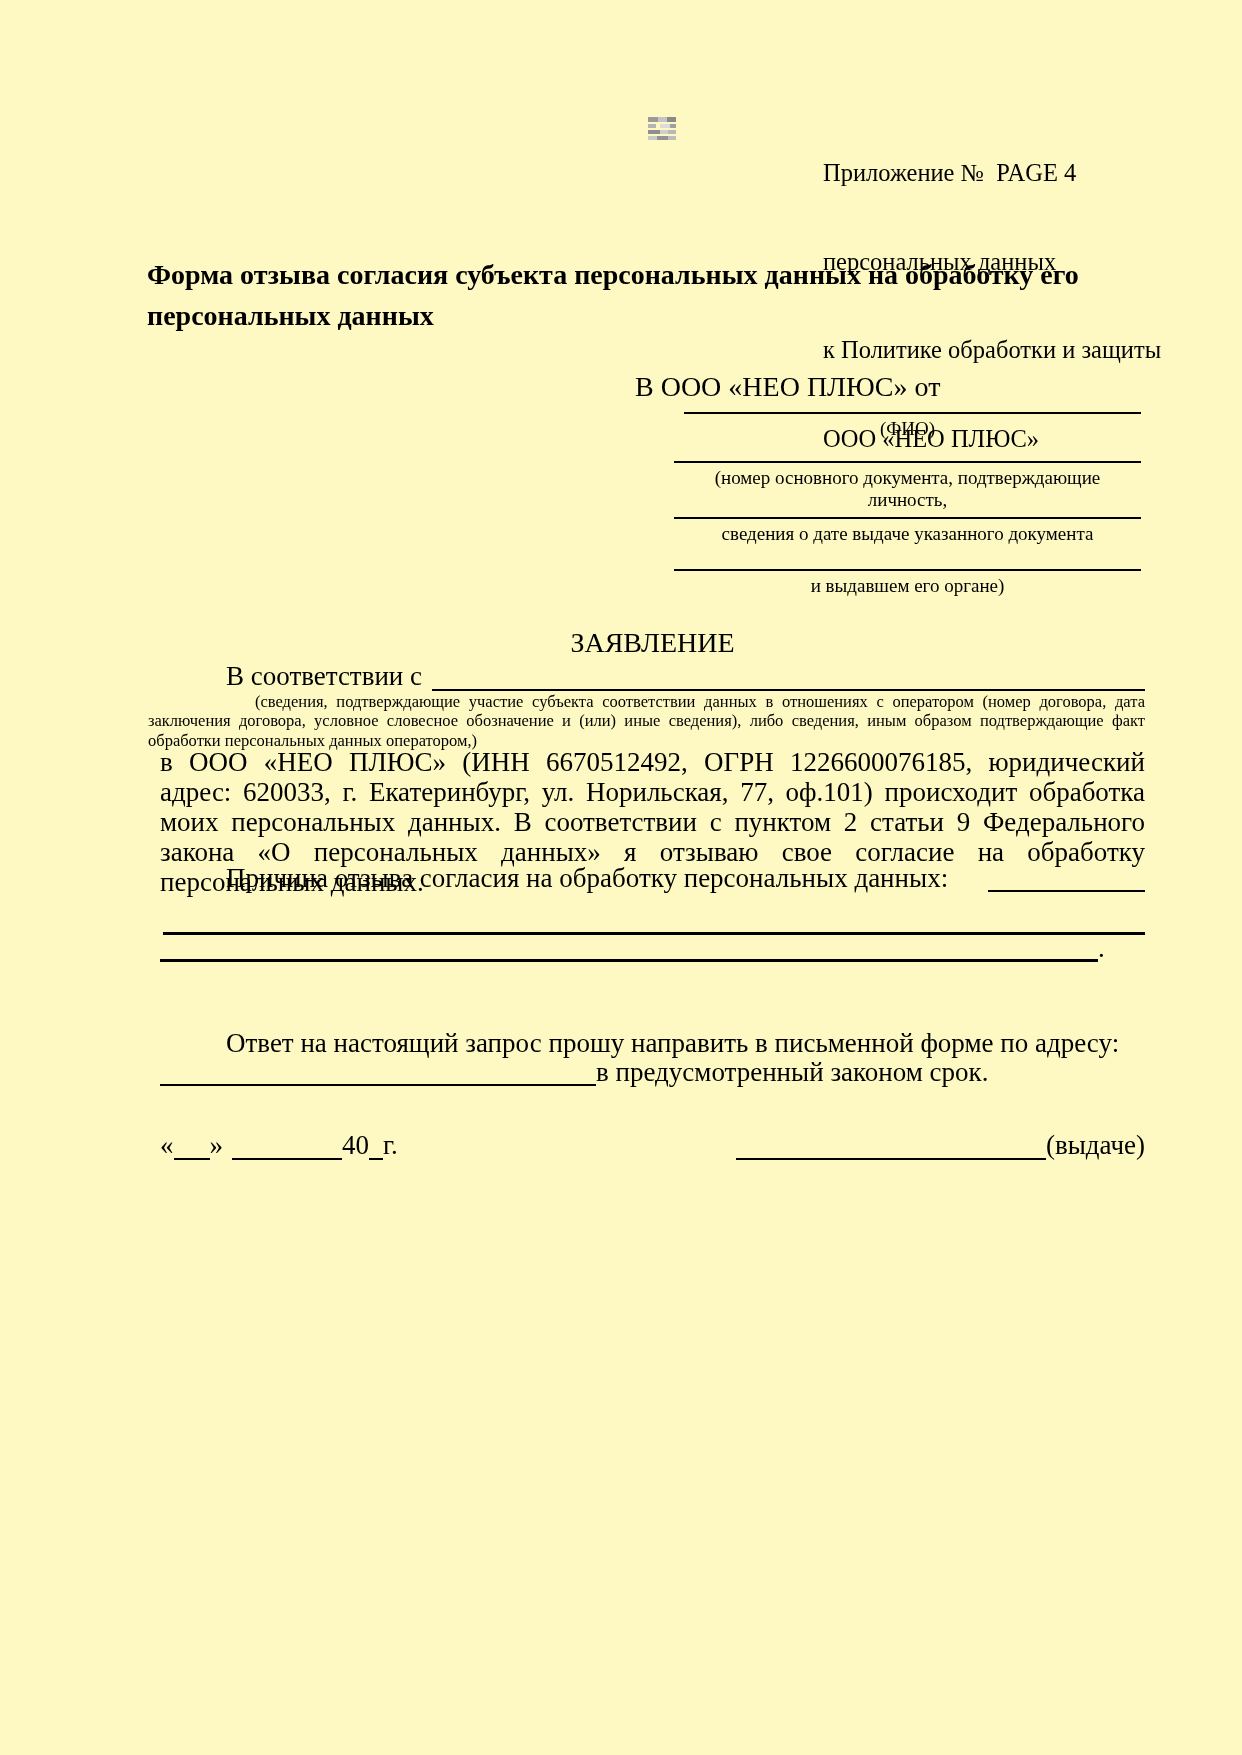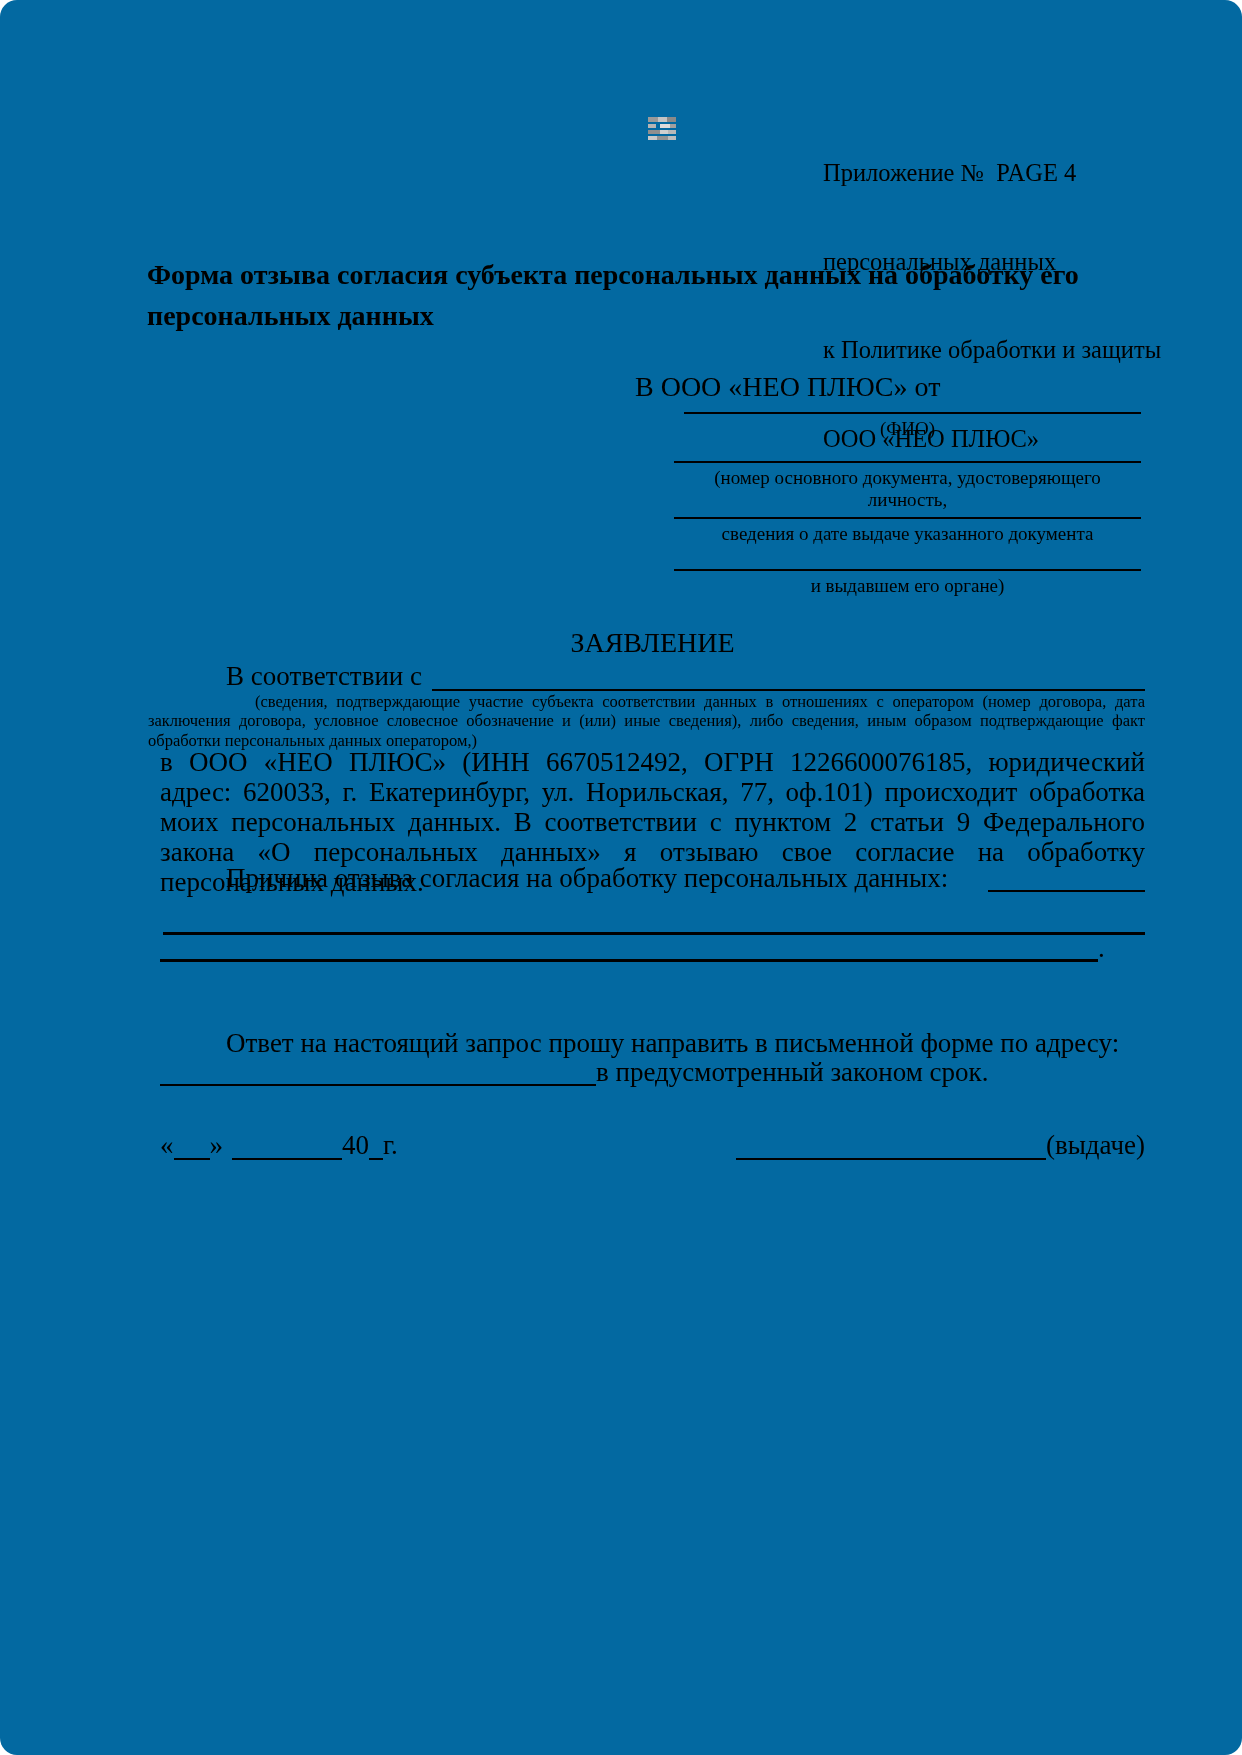--- a/index.html
+++ b/index.html
@@ -1,23 +1,22 @@
 <!DOCTYPE html>
 <html lang="ru"><head>
 <meta charset="utf-8">
 <style>
   html,body{margin:0;padding:0;background:#ffffff;}
   #page{
     position:relative;
     width:1242px;height:1755px;
-    background:#0369a1;
+    background:#fef9c3;
     font-family:"Liberation Serif","DejaVu Serif",serif;
     color:#000;
     overflow:hidden;
-    border-radius:17px;
   }
   .abs{position:absolute;}
   
   .header-block{
     left:823px;top:99px;width:340px;
     font-size:24.5px;line-height:29.5px;
     white-space:pre-wrap;
   }
   
   .glitch{left:648px;top:115px;width:28px;height:28px;}
@@ -129,21 +128,21 @@
   </div>
 
   <div class="abs doc-title">Форма отзыва согласия субъекта персональных данных на обработку его персональных данных</div>
 
   <div class="abs to-line">В ООО «НЕО ПЛЮС» от</div>
 
   <div class="abs fline" style="top:412px;left:684px;width:457px;"></div>
   <div class="abs flabel" style="top:418px;">(ФИО)</div>
 
   <div class="abs fline" style="top:461px;"></div>
-  <div class="abs flabel" style="top:467px;">(номер основного документа, удостоверяющего личность,</div>
+  <div class="abs flabel" style="top:467px;">(номер основного документа, подтверждающие личность,</div>
 
   <div class="abs fline" style="top:517px;"></div>
   <div class="abs flabel" style="top:523px;">сведения о дате выдаче указанного документа</div>
 
   <div class="abs fline" style="top:569px;"></div>
   <div class="abs zayavlenie">ЗАЯВЛЕНИЕ</div>
 
   <div class="abs flabel" style="top:575px;">и выдавшем его органе)</div>
 
   <div class="abs intro-row">

